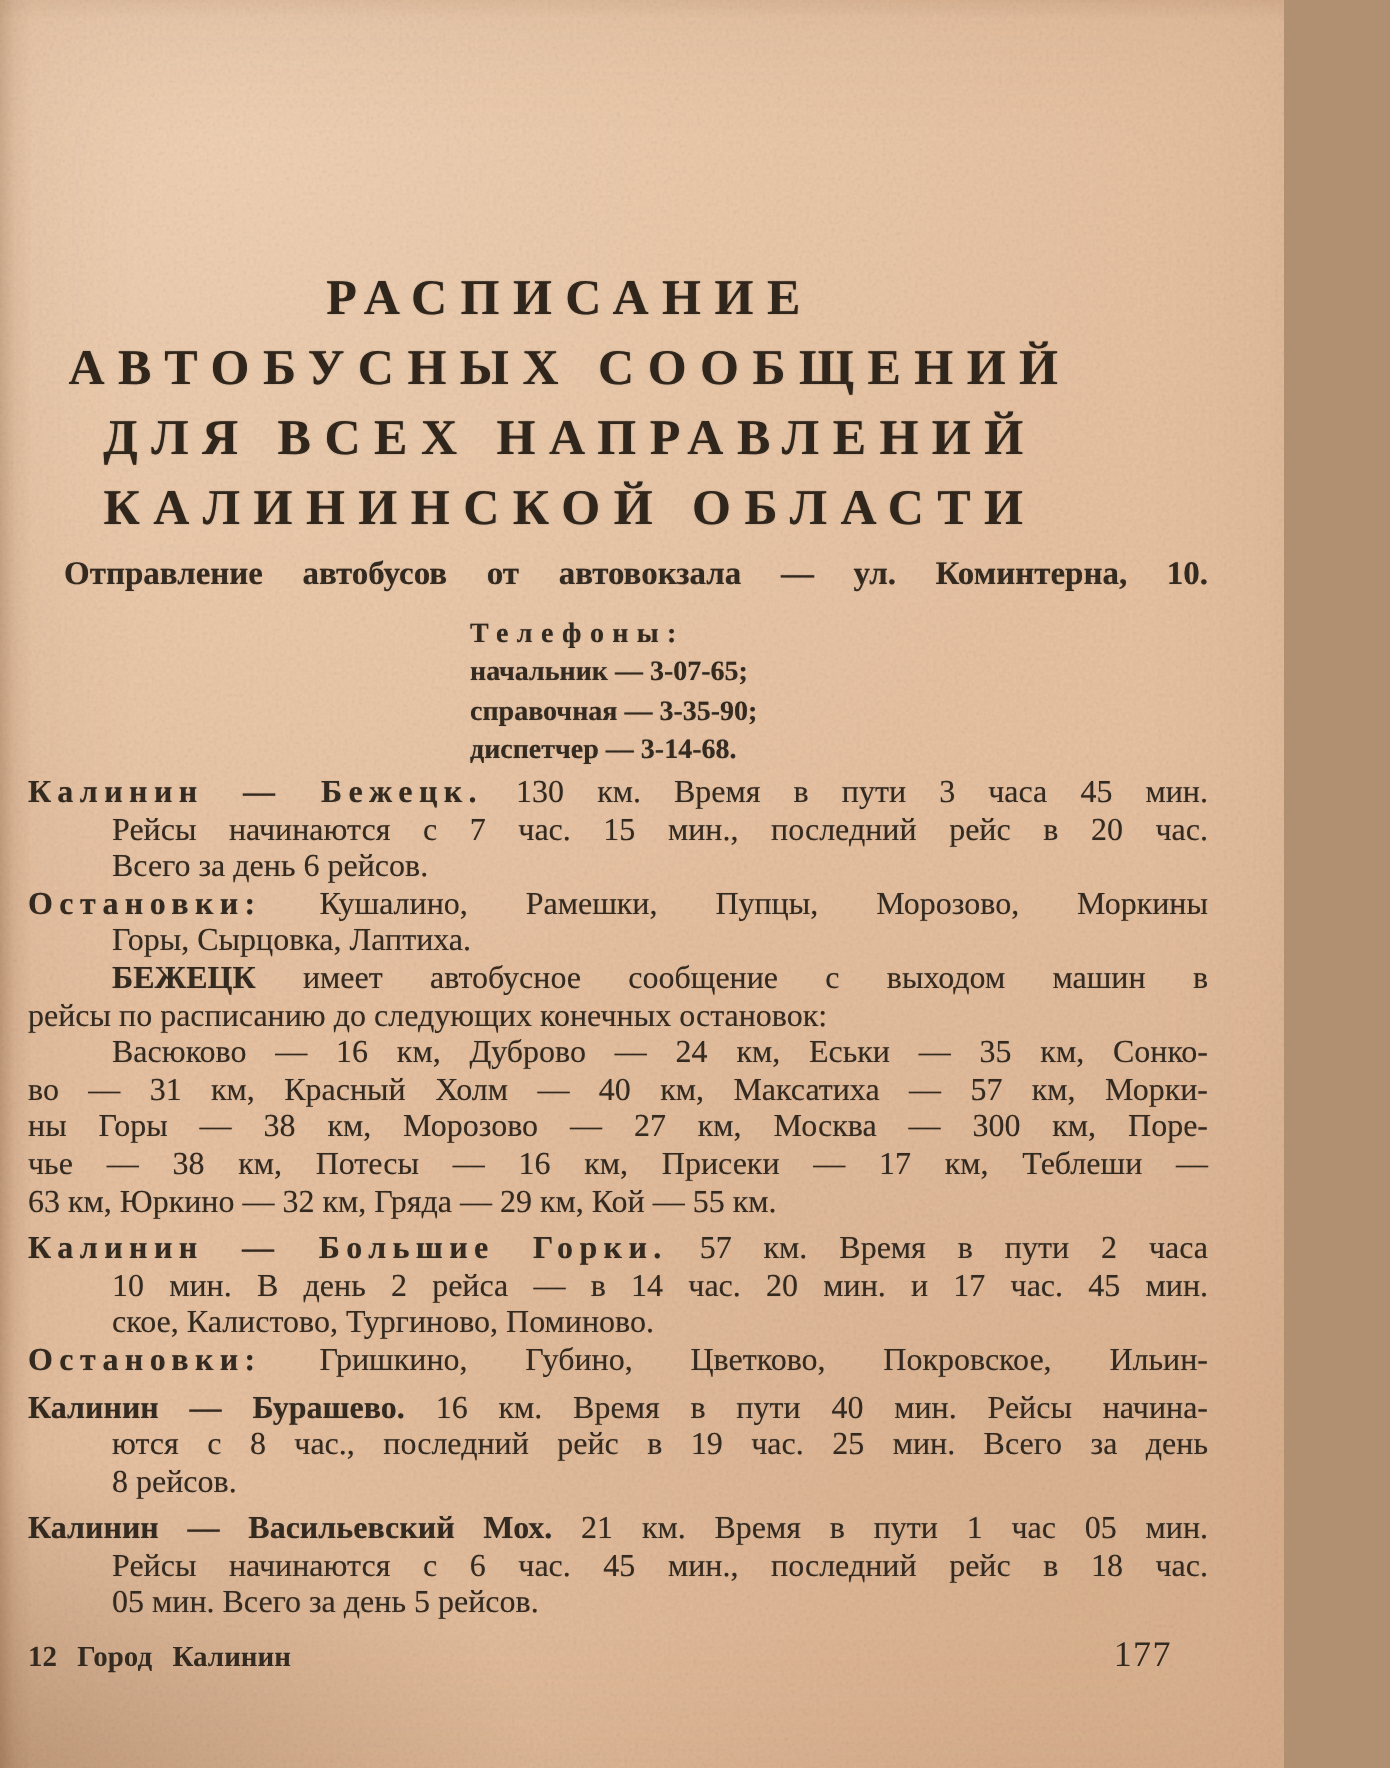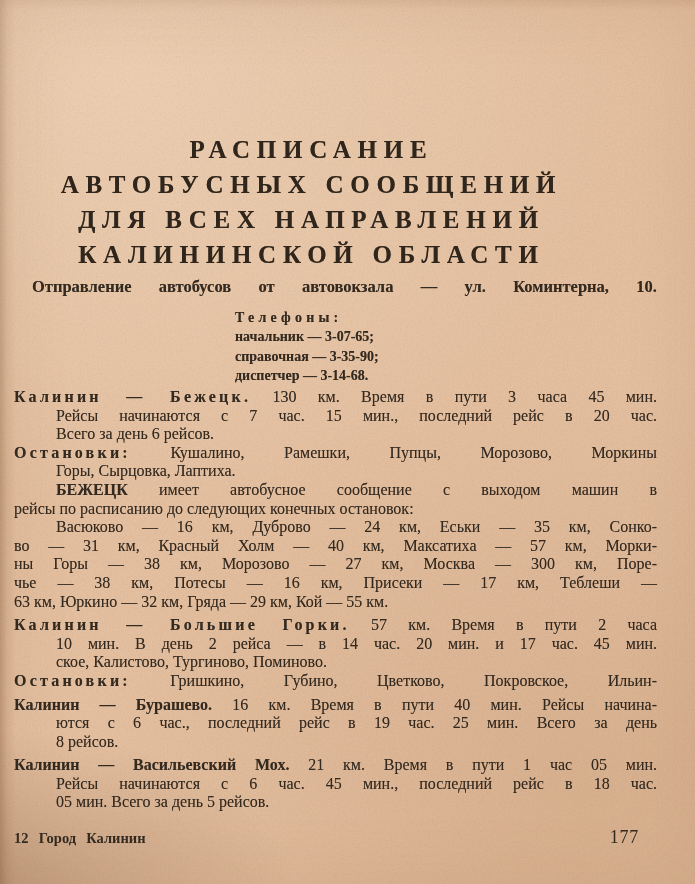--- a/index.html
+++ b/index.html
@@ -1,20 +1,20 @@
 <!DOCTYPE html>
 <html lang="ru"><head>
 <meta charset="utf-8">
 <style>
   html, body { margin: 0; padding: 0; }
   body { width: 695px; height: 884px; overflow: hidden; background: #b09070; }
 
   .page {
     position: relative;
-    width: 695px;
+    width: 642px;
     height: 884px;
     background:
       radial-gradient(130% 90% at 18% 8%, rgba(255,236,214,.35) 0%, rgba(255,236,214,0) 55%),
       radial-gradient(120% 80% at 85% 90%, rgba(160,105,60,.18) 0%, rgba(160,105,60,0) 60%),
       radial-gradient(60% 25% at 0% 100%, rgba(110,70,40,.28) 0%, rgba(110,70,40,0) 70%),
       linear-gradient(90deg, rgba(120,78,45,.32) 0px, rgba(120,78,45,.10) 7px, rgba(120,78,45,0) 16px),
       linear-gradient(180deg, rgba(120,78,45,.10) 0px, rgba(120,78,45,0) 10px),
       #e7c2a2;
     box-shadow: inset 0 0 70px rgba(140,95,55,.14);
     color: #342a20;
@@ -61,21 +61,21 @@
   .line { height: 18.6px; overflow: visible; }
   .line.ind { padding-left: 42px; }
   .line.just { text-align: justify; text-align-last: justify; }
   .line.gap { margin-top: 5px; }
   .seg.sp { font-weight: 700; letter-spacing: .2em; }
   .seg.b  { font-weight: 700; }
 
   
   .footer {
     position: absolute; top: 817px; left: 14px; right: 56px;
-    display: flex; justify-content: space-between; align-items: baseline; margin-top: 10px;
+    display: flex; justify-content: space-between; align-items: baseline;
   }
   .footer-signature { font-size: 14.5px; font-weight: 700; word-spacing: .45em; }
   .page-number { font-size: 18px; font-weight: 400; letter-spacing: .04em; }
 </style>
 </head>
 <body>
 
 <div class="page">
 
   <header class="title">
@@ -105,21 +105,21 @@
       <div class="line ind just"><span class="seg">Васюково — 16 км, Дуброво — 24 км, Еськи — 35 км, Сонко-</span></div>
       <div class="line just"><span class="seg">во — 31 км, Красный Холм — 40 км, Максатиха — 57 км, Морки-</span></div>
       <div class="line just"><span class="seg">ны Горы — 38 км, Морозово — 27 км, Москва — 300 км, Поре-</span></div>
       <div class="line just"><span class="seg">чье — 38 км, Потесы — 16 км, Присеки — 17 км, Теблеши —</span></div>
       <div class="line"><span class="seg">63 км, Юркино — 32 км, Гряда — 29 км, Кой — 55 км.</span></div>
       <div class="line just gap"><span class="seg sp">Калинин — Большие Горки.</span><span class="seg"> 57 км. Время в пути 2 часа</span></div>
       <div class="line ind just"><span class="seg">10 мин. В день 2 рейса — в 14 час. 20 мин. и 17 час. 45 мин.</span></div>
       <div class="line ind"><span class="seg">ское, Калистово, Тургиново, Поминово.</span></div>
       <div class="line just"><span class="seg sp">Остановки:</span><span class="seg"> Гришкино, Губино, Цветково, Покровское, Ильин-</span></div>
       <div class="line just gap"><span class="seg b">Калинин — Бурашево.</span><span class="seg"> 16 км. Время в пути 40 мин. Рейсы начина-</span></div>
-      <div class="line ind just"><span class="seg">ются с 6 час., последний рейс в 19 час. 25 мин. Всего за день</span></div>
+      <div class="line ind just"><span class="seg">ются с 8 час., последний рейс в 19 час. 25 мин. Всего за день</span></div>
       <div class="line ind"><span class="seg">8 рейсов.</span></div>
       <div class="line just gap"><span class="seg b">Калинин — Васильевский Мох.</span><span class="seg"> 21 км. Время в пути 1 час 05 мин.</span></div>
       <div class="line ind just"><span class="seg">Рейсы начинаются с 6 час. 45 мин., последний рейс в 18 час.</span></div>
       <div class="line ind"><span class="seg">05 мин. Всего за день 5 рейсов.</span></div>
     </div>
 
   <footer class="footer">
     <span class="footer-signature">12 Город Калинин</span>
     <span class="page-number">177</span>
   </footer>

